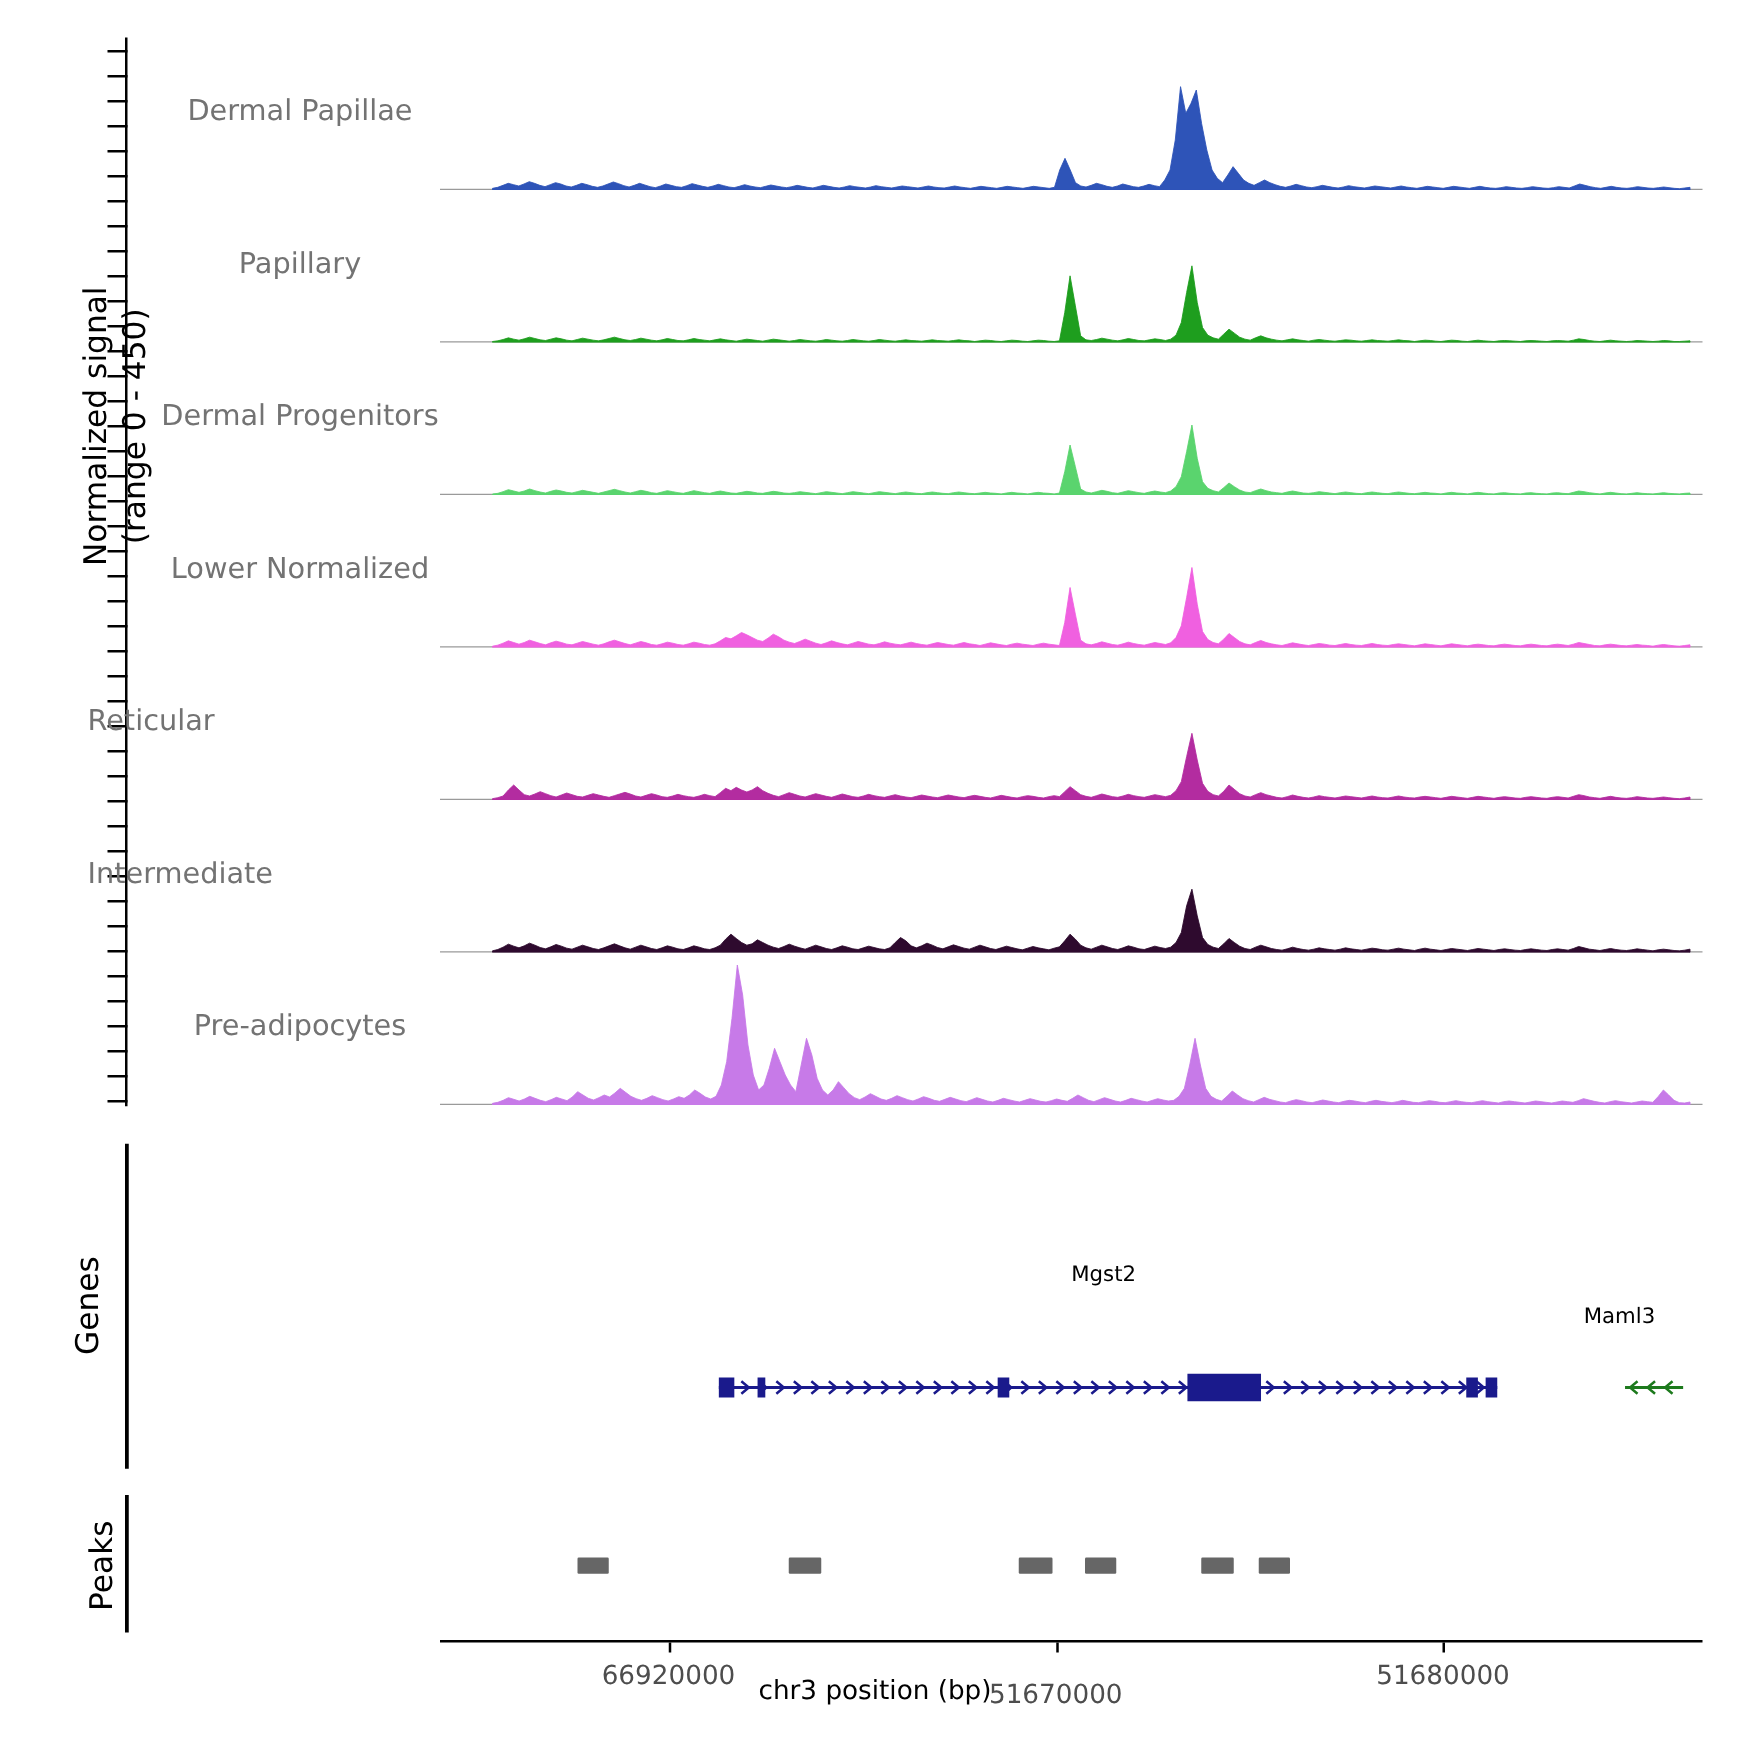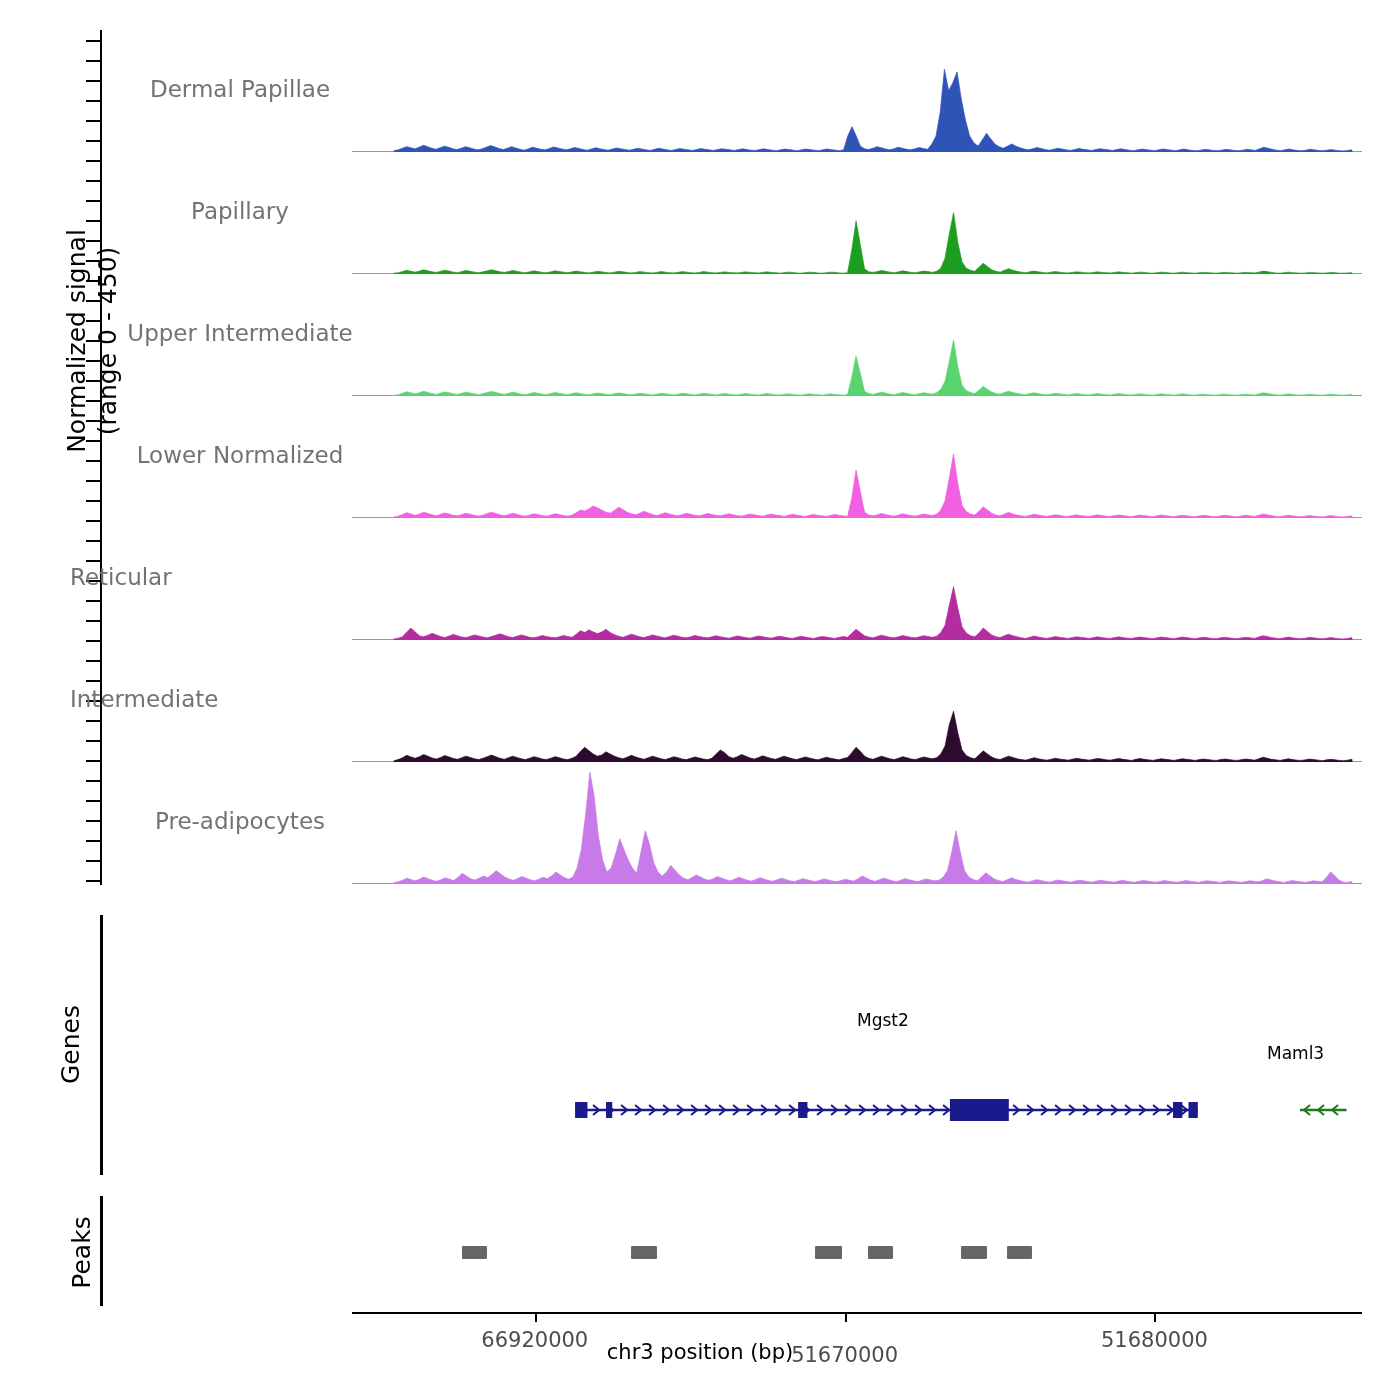--- a/index.html
+++ b/index.html
@@ -219,21 +219,21 @@
       <div class="track" style="top: 0px;">
         <div class="track-label" style="top: 198px; left: 70px; width: 340px; padding-right: 0px; text-align: center;">Papillary</div>
         <div class="track-plot" style="top: 154px; height: 120px;">
           <div class="baseline"></div>
           <svg width="1010" height="120">
             <path d="M 42 120 L 42.00 119.20 L 46.24 118.67 L 50.48 117.60 L 54.72 116.27 L 58.96 117.33 L 63.19 118.13 L 67.43 117.07 L 71.67 115.73 L 75.91 116.80 L 80.15 117.87 L 84.39 118.40 L 88.63 117.33 L 92.87 116.27 L 97.11 117.07 L 101.35 118.13 L 105.58 118.67 L 109.82 117.60 L 114.06 116.53 L 118.30 117.33 L 122.54 118.13 L 126.78 118.67 L 131.02 117.87 L 135.26 116.80 L 139.50 115.73 L 143.73 116.80 L 147.97 117.87 L 152.21 118.40 L 156.45 117.60 L 160.69 116.53 L 164.93 117.33 L 169.17 118.13 L 173.41 118.67 L 177.65 117.87 L 181.88 116.80 L 186.12 117.60 L 190.36 118.40 L 194.60 118.67 L 198.84 117.87 L 203.08 116.80 L 207.32 117.60 L 211.56 118.13 L 215.80 118.67 L 220.04 117.87 L 224.27 117.07 L 228.51 117.87 L 232.75 118.40 L 236.99 118.93 L 241.23 118.13 L 245.47 117.33 L 249.71 117.87 L 253.95 118.40 L 258.19 118.93 L 262.42 118.13 L 266.66 117.33 L 270.90 117.87 L 275.14 118.40 L 279.38 118.93 L 283.62 118.40 L 287.86 117.60 L 292.10 118.13 L 296.34 118.67 L 300.58 118.93 L 304.81 118.40 L 309.05 117.60 L 313.29 118.13 L 317.53 118.67 L 321.77 118.93 L 326.01 118.40 L 330.25 117.60 L 334.49 118.13 L 338.73 118.67 L 342.96 118.93 L 347.20 118.40 L 351.44 117.60 L 355.68 118.13 L 359.92 118.67 L 364.16 118.93 L 368.40 118.40 L 372.64 117.87 L 376.88 118.40 L 381.12 118.67 L 385.35 118.93 L 389.59 118.40 L 393.83 117.87 L 398.07 118.40 L 402.31 118.67 L 406.55 118.93 L 410.79 118.40 L 415.03 117.87 L 419.27 118.40 L 423.50 118.67 L 427.74 119.20 L 431.98 118.67 L 436.22 118.13 L 440.46 118.40 L 444.70 118.93 L 448.94 119.20 L 453.18 118.67 L 457.42 118.13 L 461.65 118.40 L 465.89 118.93 L 470.13 119.20 L 474.37 118.67 L 478.61 118.13 L 482.85 118.40 L 487.09 118.93 L 491.33 119.20 L 495.57 118.67 L 499.81 96.00 L 504.04 66.67 L 508.28 90.67 L 512.52 114.67 L 516.76 117.87 L 521.00 118.40 L 525.24 117.60 L 529.48 116.53 L 533.72 117.33 L 537.96 118.13 L 542.19 118.67 L 546.43 117.87 L 550.67 116.80 L 554.91 117.60 L 559.15 118.40 L 563.39 118.67 L 567.63 117.87 L 571.87 117.07 L 576.11 117.60 L 580.35 118.40 L 584.58 117.33 L 588.82 114.13 L 593.06 104.00 L 597.30 80.00 L 601.54 58.67 L 605.78 88.00 L 610.02 108.00 L 614.26 114.13 L 618.50 116.27 L 622.73 117.33 L 626.97 113.33 L 631.21 109.33 L 635.45 112.53 L 639.69 115.73 L 643.93 117.33 L 648.17 118.13 L 652.41 116.27 L 656.65 114.67 L 660.88 116.27 L 665.12 117.33 L 669.36 118.13 L 673.60 118.67 L 677.84 117.87 L 682.08 117.07 L 686.32 117.87 L 690.56 118.40 L 694.80 118.93 L 699.04 118.13 L 703.27 117.60 L 707.51 118.13 L 711.75 118.67 L 715.99 118.93 L 720.23 118.40 L 724.47 117.87 L 728.71 118.13 L 732.95 118.67 L 737.19 118.93 L 741.42 118.40 L 745.66 117.87 L 749.90 118.40 L 754.14 118.67 L 758.38 118.93 L 762.62 118.40 L 766.86 117.87 L 771.10 118.40 L 775.34 118.67 L 779.58 119.20 L 783.81 118.67 L 788.05 118.13 L 792.29 118.40 L 796.53 118.93 L 800.77 119.20 L 805.01 118.67 L 809.25 118.13 L 813.49 118.40 L 817.73 118.93 L 821.96 119.20 L 826.20 118.67 L 830.44 118.13 L 834.68 118.67 L 838.92 118.93 L 843.16 119.20 L 847.40 118.67 L 851.64 118.40 L 855.88 118.67 L 860.12 118.93 L 864.35 119.20 L 868.59 118.67 L 872.83 118.40 L 877.07 118.67 L 881.31 118.93 L 885.55 119.20 L 889.79 118.67 L 894.03 118.40 L 898.27 118.67 L 902.50 118.93 L 906.74 118.13 L 910.98 117.07 L 915.22 117.60 L 919.46 118.40 L 923.70 118.93 L 927.94 119.20 L 932.18 118.67 L 936.42 118.13 L 940.65 118.67 L 944.89 118.93 L 949.13 119.20 L 953.37 118.93 L 957.61 118.40 L 961.85 118.67 L 966.09 118.93 L 970.33 119.20 L 974.57 118.93 L 978.81 118.40 L 983.04 118.67 L 987.28 119.20 L 991.52 119.20 L 995.76 118.93 L 1000.00 118.67 L 1000 120 Z" fill="#1e9e1e" stroke="#1e9e1e" stroke-width="0.7"></path>
           </svg>
         </div>
       </div>
       <div class="track" style="top: 0px;">
-        <div class="track-label" style="top: 320px; left: 70px; width: 340px; padding-right: 0px; text-align: center;">Upper Intermediate</div>
+        <div class="track-label" style="top: 320px; left: 70px; width: 340px; padding-right: 0px; text-align: center;">Dermal Progenitors</div>
         <div class="track-plot" style="top: 276px; height: 120px;">
           <div class="baseline"></div>
           <svg width="1010" height="120">
             <path d="M 42 120 L 42.00 119.20 L 46.24 118.67 L 50.48 117.33 L 54.72 115.73 L 58.96 116.80 L 63.19 117.87 L 67.43 116.80 L 71.67 115.20 L 75.91 116.53 L 80.15 117.60 L 84.39 118.40 L 88.63 117.07 L 92.87 116.00 L 97.11 116.80 L 101.35 117.87 L 105.58 118.40 L 109.82 117.33 L 114.06 116.27 L 118.30 117.07 L 122.54 117.87 L 126.78 118.67 L 131.02 117.60 L 135.26 116.53 L 139.50 115.47 L 143.73 116.53 L 147.97 117.60 L 152.21 118.40 L 156.45 117.33 L 160.69 116.27 L 164.93 117.07 L 169.17 118.13 L 173.41 118.67 L 177.65 117.60 L 181.88 116.53 L 186.12 117.33 L 190.36 118.13 L 194.60 118.67 L 198.84 117.60 L 203.08 116.53 L 207.32 117.33 L 211.56 118.13 L 215.80 118.67 L 220.04 117.60 L 224.27 116.80 L 228.51 117.60 L 232.75 118.40 L 236.99 118.67 L 241.23 117.87 L 245.47 117.07 L 249.71 117.60 L 253.95 118.40 L 258.19 118.67 L 262.42 117.87 L 266.66 117.07 L 270.90 117.60 L 275.14 118.40 L 279.38 118.67 L 283.62 118.13 L 287.86 117.33 L 292.10 117.87 L 296.34 118.40 L 300.58 118.93 L 304.81 118.13 L 309.05 117.33 L 313.29 117.87 L 317.53 118.40 L 321.77 118.93 L 326.01 118.13 L 330.25 117.33 L 334.49 117.87 L 338.73 118.40 L 342.96 118.93 L 347.20 118.13 L 351.44 117.33 L 355.68 117.87 L 359.92 118.40 L 364.16 118.93 L 368.40 118.13 L 372.64 117.60 L 376.88 118.13 L 381.12 118.67 L 385.35 118.93 L 389.59 118.13 L 393.83 117.60 L 398.07 118.13 L 402.31 118.67 L 406.55 118.93 L 410.79 118.13 L 415.03 117.60 L 419.27 118.13 L 423.50 118.67 L 427.74 118.93 L 431.98 118.40 L 436.22 117.87 L 440.46 118.40 L 444.70 118.67 L 448.94 119.20 L 453.18 118.40 L 457.42 117.87 L 461.65 118.40 L 465.89 118.67 L 470.13 119.20 L 474.37 118.40 L 478.61 117.87 L 482.85 118.40 L 487.09 118.67 L 491.33 119.20 L 495.57 118.40 L 499.81 101.33 L 504.04 80.00 L 508.28 97.33 L 512.52 115.20 L 516.76 117.60 L 521.00 118.40 L 525.24 117.33 L 529.48 116.27 L 533.72 117.07 L 537.96 118.13 L 542.19 118.67 L 546.43 117.60 L 550.67 116.53 L 554.91 117.33 L 559.15 118.13 L 563.39 118.67 L 567.63 117.60 L 571.87 116.80 L 576.11 117.60 L 580.35 118.13 L 584.58 116.80 L 588.82 113.33 L 593.06 105.33 L 597.30 85.33 L 601.54 64.00 L 605.78 90.67 L 610.02 109.33 L 614.26 114.67 L 618.50 116.53 L 622.73 117.60 L 626.97 114.13 L 631.21 110.40 L 635.45 113.33 L 639.69 116.00 L 643.93 117.60 L 648.17 118.13 L 652.41 116.53 L 656.65 115.20 L 660.88 116.53 L 665.12 117.60 L 669.36 118.13 L 673.60 118.67 L 677.84 117.60 L 682.08 116.80 L 686.32 117.60 L 690.56 118.40 L 694.80 118.67 L 699.04 118.13 L 703.27 117.33 L 707.51 117.87 L 711.75 118.40 L 715.99 118.93 L 720.23 118.13 L 724.47 117.60 L 728.71 118.13 L 732.95 118.67 L 737.19 118.93 L 741.42 118.13 L 745.66 117.60 L 749.90 118.13 L 754.14 118.67 L 758.38 118.93 L 762.62 118.13 L 766.86 117.60 L 771.10 118.13 L 775.34 118.67 L 779.58 118.93 L 783.81 118.40 L 788.05 117.87 L 792.29 118.40 L 796.53 118.67 L 800.77 119.20 L 805.01 118.40 L 809.25 117.87 L 813.49 118.40 L 817.73 118.67 L 821.96 119.20 L 826.20 118.40 L 830.44 117.87 L 834.68 118.40 L 838.92 118.93 L 843.16 119.20 L 847.40 118.40 L 851.64 118.13 L 855.88 118.67 L 860.12 118.93 L 864.35 119.20 L 868.59 118.40 L 872.83 118.13 L 877.07 118.67 L 881.31 118.93 L 885.55 119.20 L 889.79 118.40 L 894.03 118.13 L 898.27 118.67 L 902.50 118.93 L 906.74 117.87 L 910.98 116.80 L 915.22 117.33 L 919.46 118.13 L 923.70 118.67 L 927.94 119.20 L 932.18 118.40 L 936.42 117.87 L 940.65 118.40 L 944.89 118.93 L 949.13 119.20 L 953.37 118.67 L 957.61 118.13 L 961.85 118.67 L 966.09 118.93 L 970.33 119.20 L 974.57 118.67 L 978.81 118.13 L 983.04 118.67 L 987.28 118.93 L 991.52 119.20 L 995.76 118.67 L 1000.00 118.40 L 1000 120 Z" fill="#5ad46e" stroke="#5ad46e" stroke-width="0.7"></path>
           </svg>
         </div>
       </div>
       <div class="track" style="top: 0px;">
         <div class="track-label" style="top: 442px; left: 70px; width: 340px; padding-right: 0px; text-align: center;">Lower Normalized</div>
         <div class="track-plot" style="top: 398px; height: 120px;">

